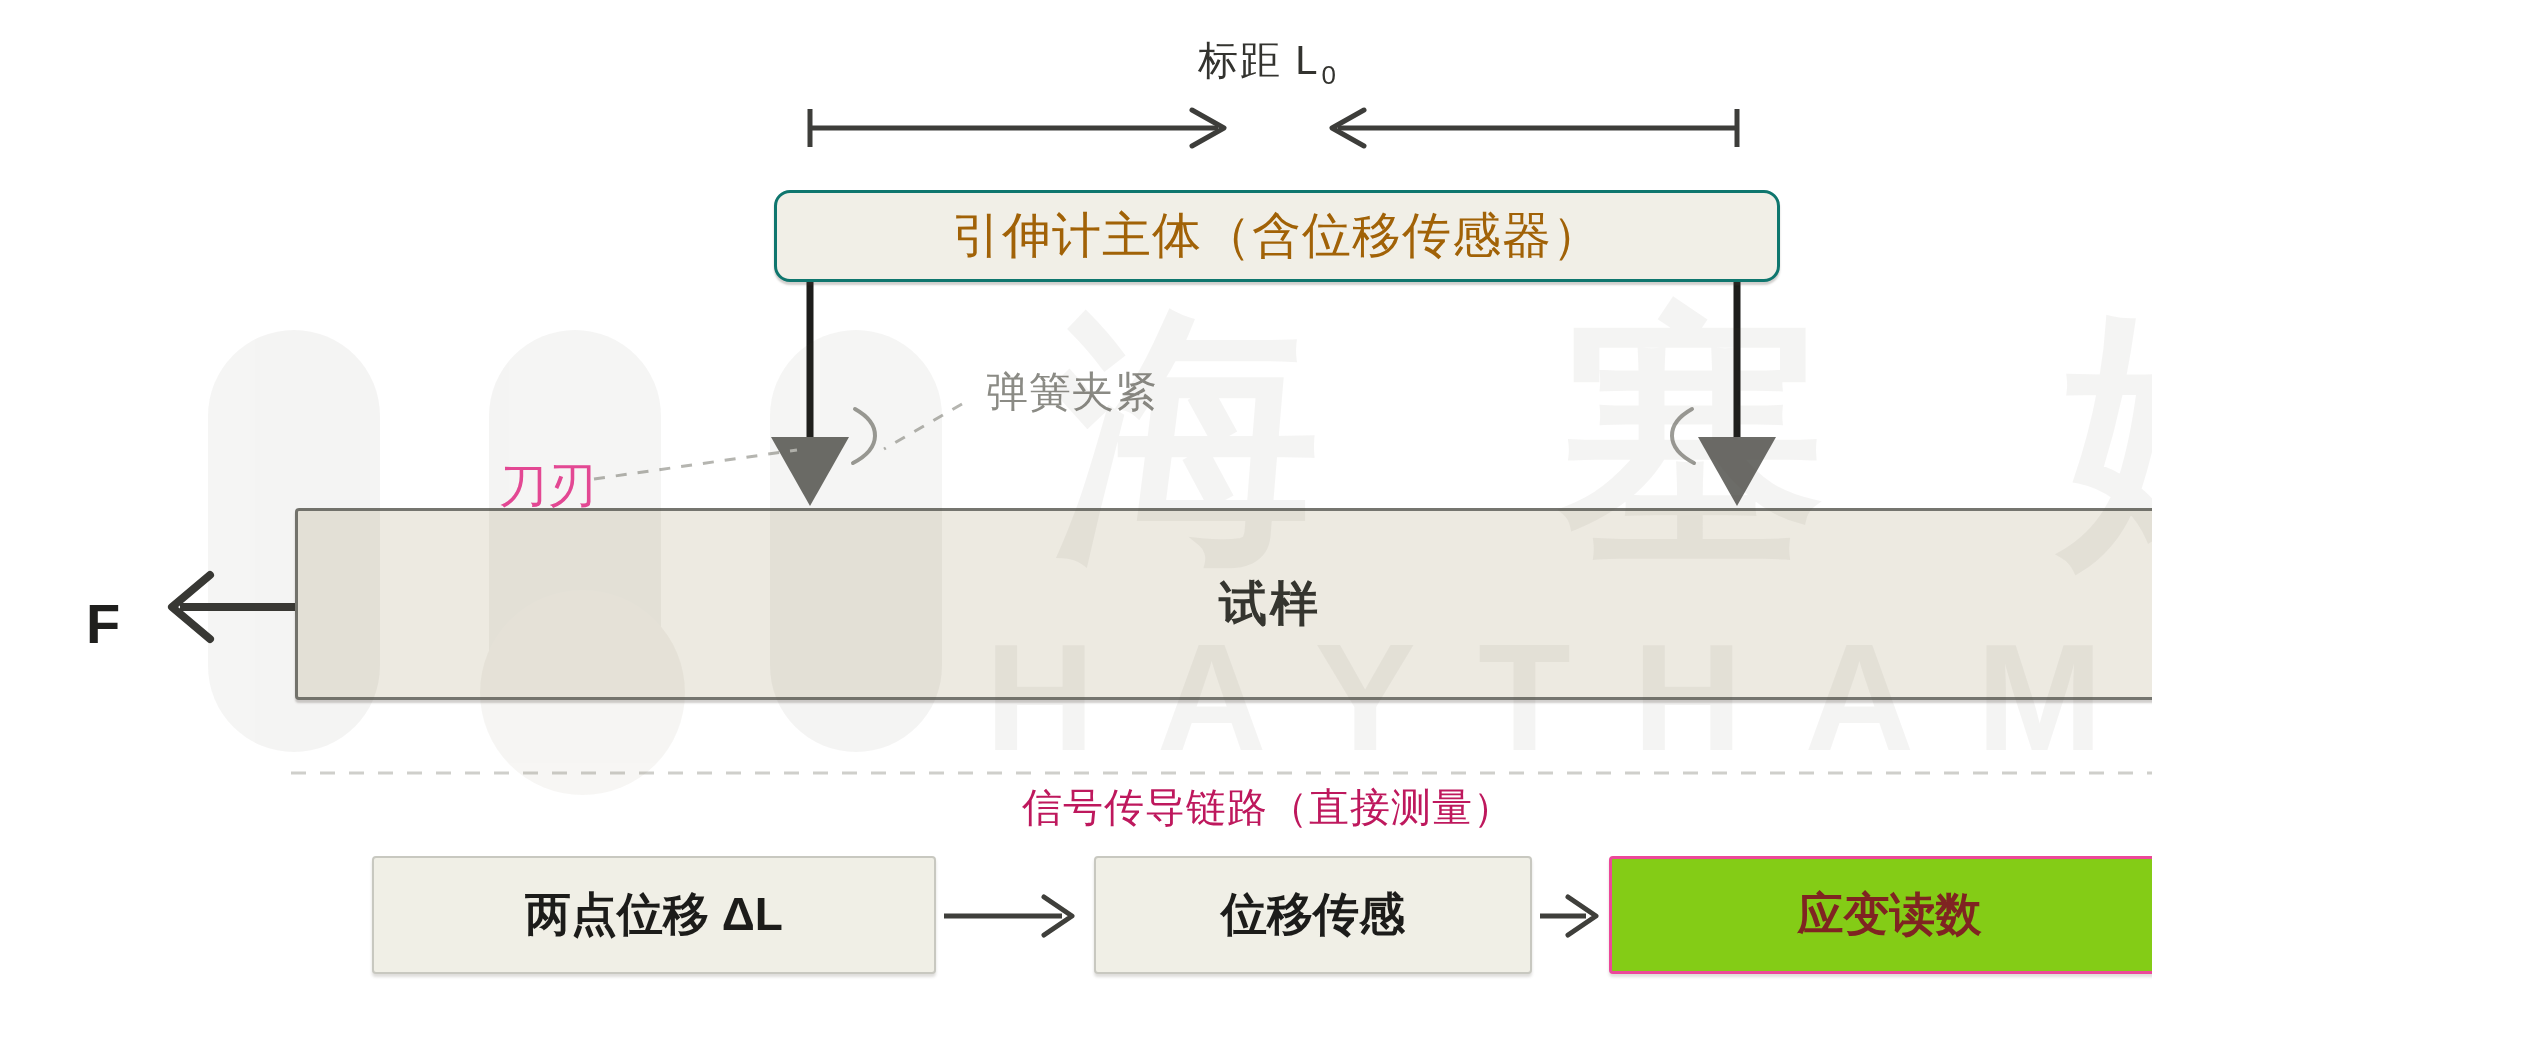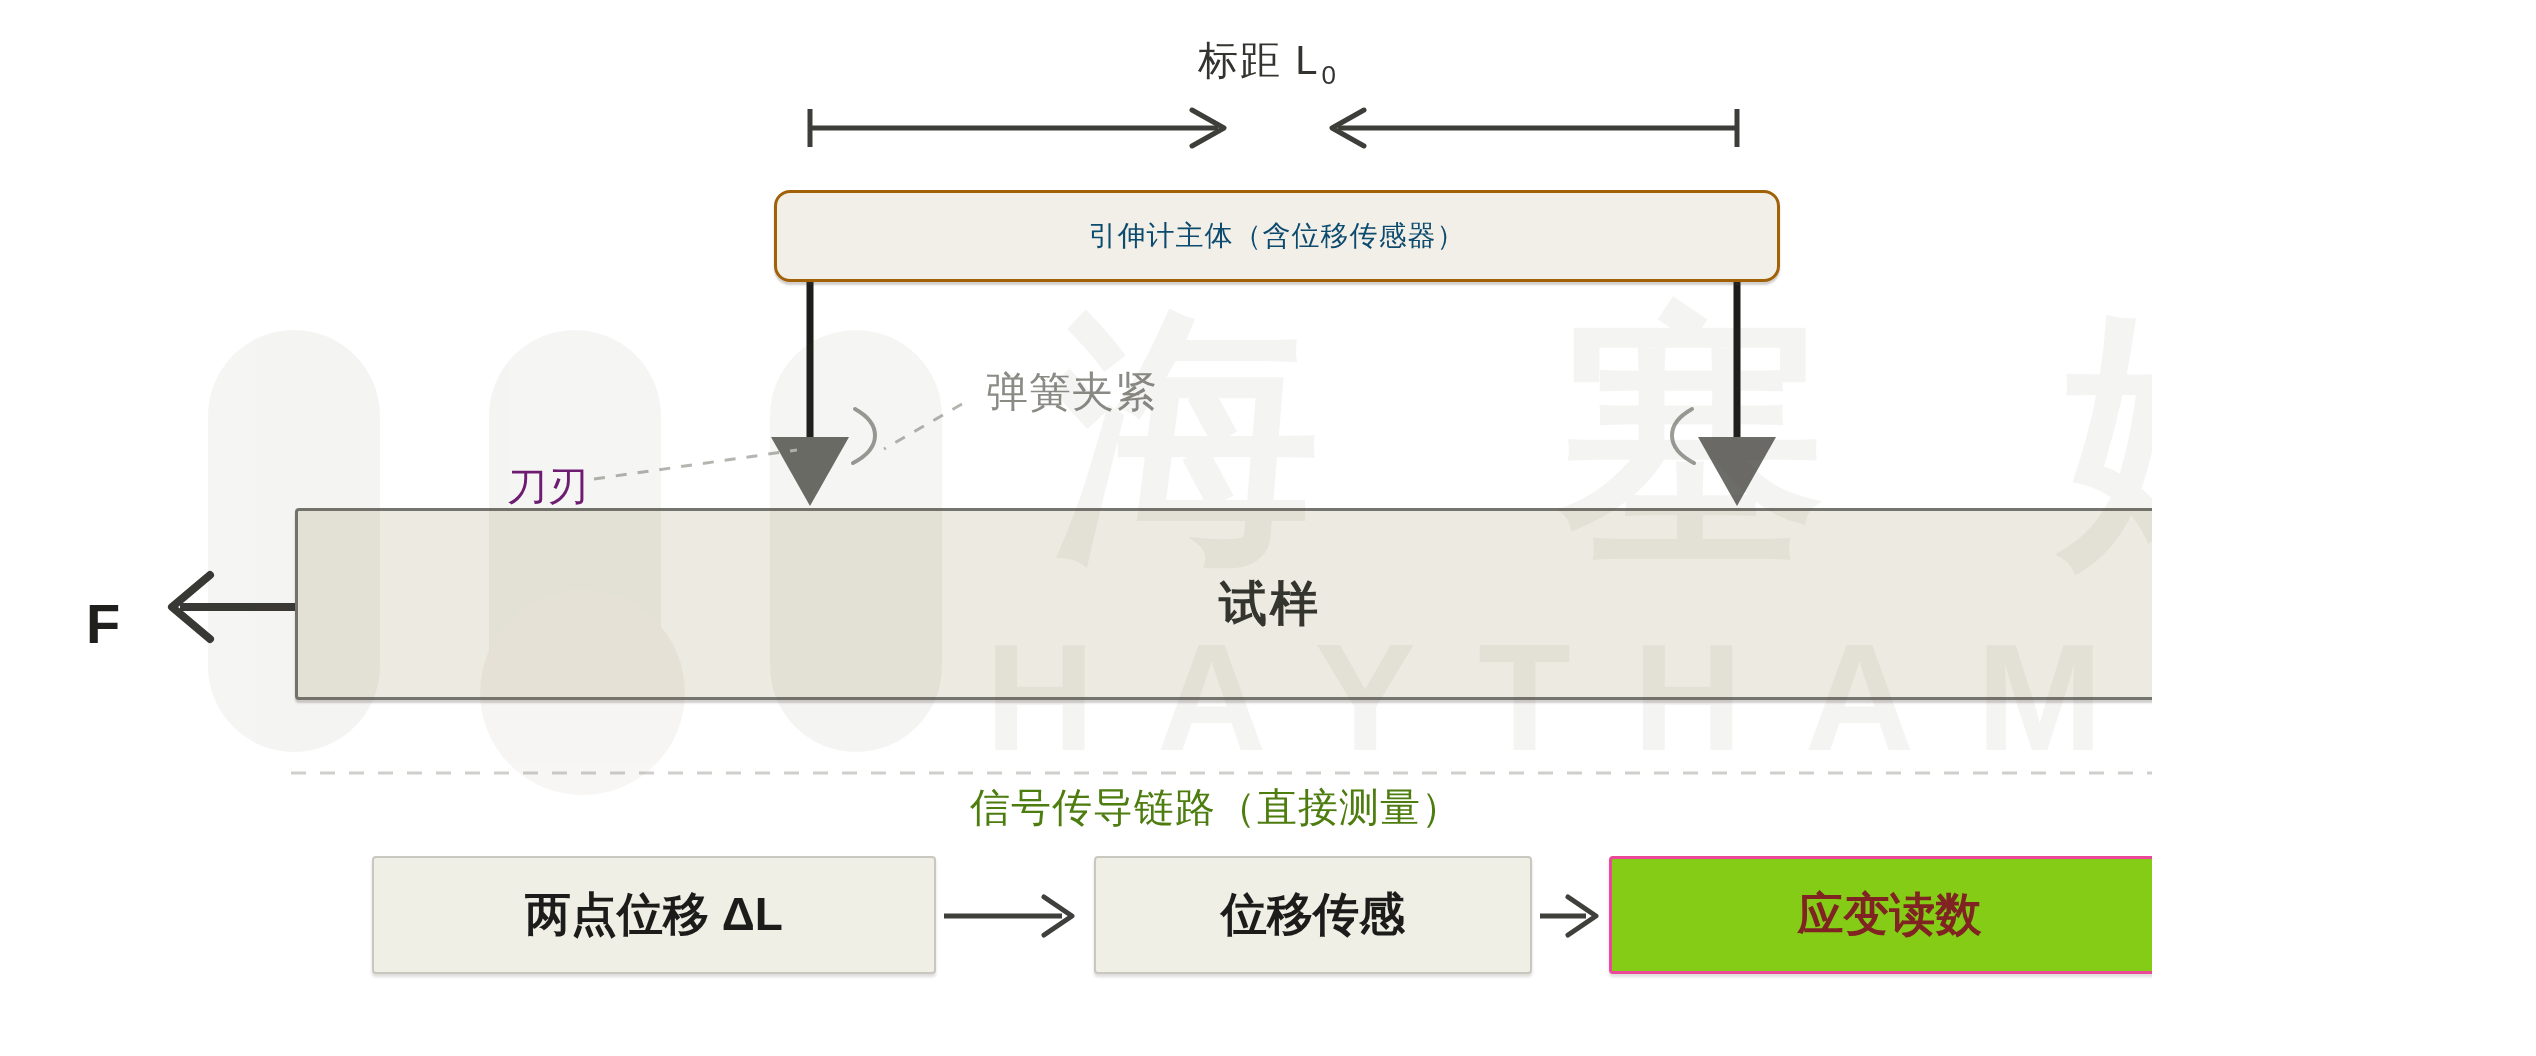--- a/index.html
+++ b/index.html
@@ -17,55 +17,55 @@
   
   .gauge-label{
     left:1068px;top:36px;width:400px;height:52px;
     font-size:40px;color:#33332f;letter-spacing:2px;
   }
   .gauge-label sub{font-size:26px;vertical-align:-10px;margin-left:2px;}
 
   
   .ext-box{
     left:774px;top:190px;width:1000px;height:86px;
-    background:#f1efe7;border:3px solid #a16207;border-radius:16px;
+    background:#f1efe7;border:3px solid #0f766e;border-radius:16px;
     box-shadow:0 3px 2px rgba(70,65,55,0.25);
-    font-size:28px;color:#0c4a6e;letter-spacing:1px;
+    font-size:49px;color:#a16207;letter-spacing:1px;
   }
 
   
   .spring-label{
     left:952px;top:368px;width:240px;height:48px;
     font-size:42px;color:#8b8b85;letter-spacing:1px;
   }
   
   .knife-label{
     left:488px;top:463px;width:120px;height:46px;
-    font-size:40px;color:#701a75;letter-spacing:1px;
+    font-size:48px;color:#ec4899;letter-spacing:1px;
   }
 
   
   .specimen{
     left:295px;top:508px;width:1950px;height:192px;
     background:#edeae1;border:3px solid #75756f;border-radius:4px;
     box-shadow:0 3px 2px rgba(70,65,55,0.25);
     box-sizing:border-box;
     font-size:48px;font-weight:bold;color:#35352f;letter-spacing:3px;
   }
 
   .force-label{
     width:90px;height:70px;font-size:56px;font-weight:bold;color:#1f1f1d;
   }
   .force-left{left:58px;top:588px;}
   .force-right{left:2393px;top:586px;}
 
   
   .chain-title{
-    left:916px;top:782px;width:600px;height:50px;
-    font-size:40px;color:#4d7c0f;letter-spacing:1px;
+    left:968px;top:782px;width:600px;height:50px;
+    font-size:40px;color:#be185d;letter-spacing:1px;
   }
   .node{
     top:856px;height:118px;
     border-radius:4px;box-sizing:border-box;
     font-size:46px;font-weight:bold;
     box-shadow:0 3px 3px rgba(70,65,55,0.18);
   }
   .node-plain{background:#f0efe6;border:2px solid #c8c8c0;color:#1c1c1a;}
   .node-accent{background:#84cc16;border:3px solid #ec4899;color:#7f2422;}
   .node-1{left:372px;width:564px;}

